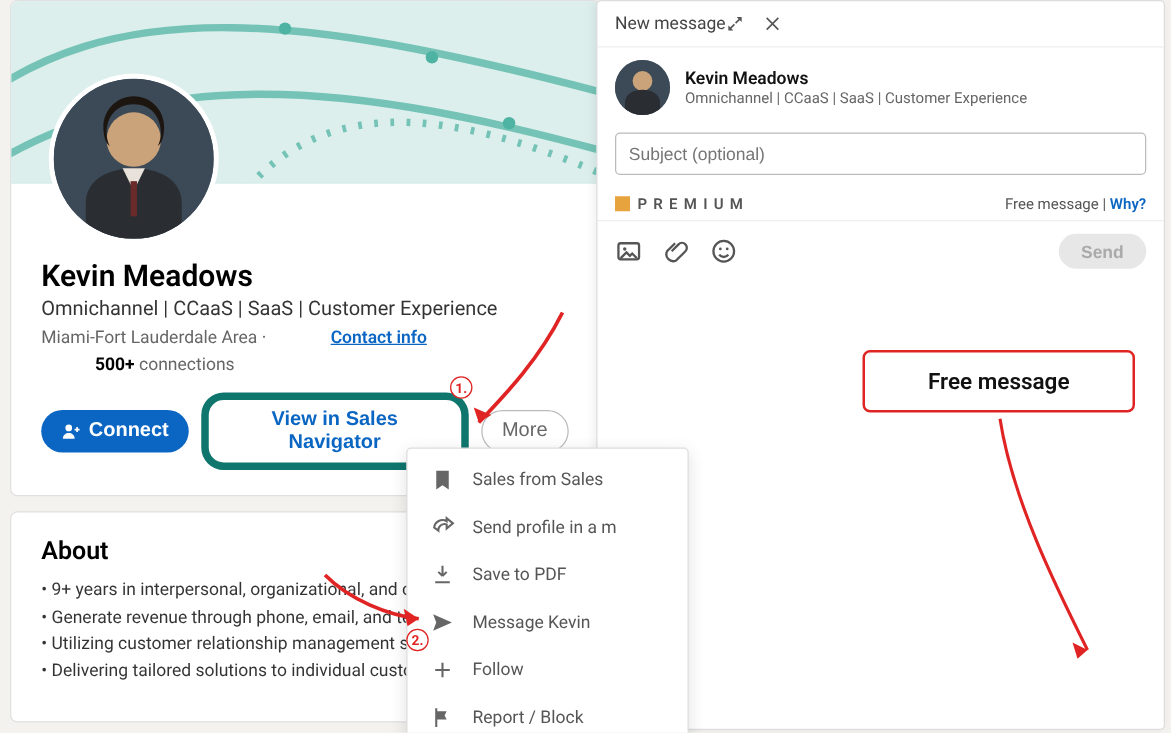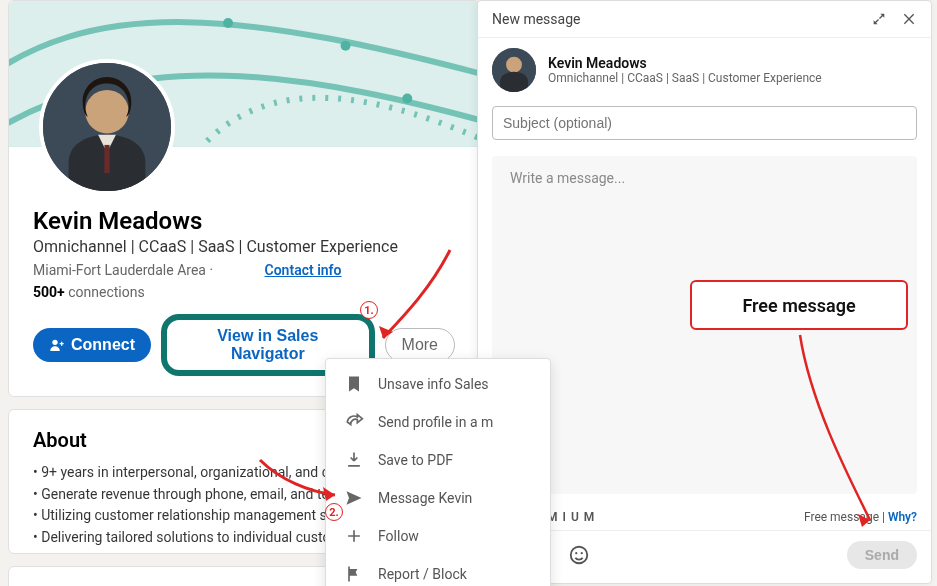--- a/index.html
+++ b/index.html
@@ -43,37 +43,37 @@
     border: 4px solid #fff;
     background: #4a5a68;
     overflow: hidden;
   }
   .avatar svg { width:100%; height:100%; display:block; }
   .profile-body { padding: 60px 24px 20px 24px; }
   .name { font-size: 24px; font-weight: 600; color:#000; }
   .headline { font-size: 16px; color: rgba(0,0,0,0.8); margin-top: 2px; }
   .locline { font-size: 14px; color: #666; margin-top: 6px; }
   .locline .contact { color:#0a66c2; font-weight:600;margin-left:48px; }
-  .conns { font-size: 14px; color:#666; margin-top: 6px; }
+  .conns { font-size: 14px; color:#666; margin-top: 6px; margin-left: 43px; }
   .conns b { color:#000; }
   .action-row { margin-top: 14px; display:flex; gap:10px; align-items:center;}
   .btn-primary {
     background:#0a66c2; color:#fff; border:none; border-radius:18px;
     padding:8px 16px; font-size:16px; font-weight:600; display:flex; align-items:center; gap:6px;
   }
   .btn-outline {
     background:#fff; color:#0a66c2; border:6px solid #0f766e; border-radius:18px;
     padding:7px 18px; font-size:16px; font-weight:600;
   }
   .btn-more {
     background:#fff; color: #666; border:1px solid #bbb; border-radius:18px;
     padding:7px 16px; font-size:16px; font-weight:500;
   }
   
-  .about-card { padding: 18px 24px 4px; }
+  .about-card { padding: 18px 24px 28px; }
   .section-title { font-size:20px; font-weight:600; color:#000; margin-bottom:10px;}
   .bullets { font-size:14px; color: rgba(0,0,0,0.8); line-height:1.55;}
   
   .activity-card { padding: 18px 24px; }
   
   .more-menu {
     position:absolute;
     left: 325px;
     top: 358px;
     width: 226px;
@@ -95,21 +95,21 @@
     height: 584px;
     background:#fff;
     border:1px solid #ddd;
     border-radius:4px;
     z-index: 20;
     display:flex;
     flex-direction:column;
     box-shadow: -2px 0 8px rgba(0,0,0,0.06);
   }
   .compose-header {
-    display:flex; align-items:center; justify-content:space-between;
+    display:flex; align-items:center; 
     padding: 10px 14px;
     border-bottom:1px solid #eee;
     font-size:14px; color:#444;
   }
   .compose-header .icons { display:flex; gap:14px; }
   .compose-header .icons svg, .compose-header .icons .close { width:16px; height:16px; fill:#555; }
   .recipient-row { display:flex; align-items:center; gap:12px; padding:10px 14px; }
   .mini-avatar { width:44px; height:44px; border-radius:50%; background:#4a5a68; overflow:hidden; }
   .mini-avatar svg { width:100%; height:100%; }
   .rec-name { font-size:14px; font-weight:600; color:#111; }
@@ -226,21 +226,21 @@
   <div class="card activity-card">
     
   </div>
 </div>
 
 <div class="more-menu">
   <div class="menu-item">
     <svg viewBox="0 0 24 24">
         <path d="M6 3h12v18l-6-4-6 4z"></path>
       </svg>
-    <span>Unsave info Sales</span>
+    <span>Sales from Sales</span>
   </div>
   <div class="menu-item">
     <svg viewBox="0 0 24 24">
         <path d="M4 12a8 8 0 0 1 12-6V3l6 5-6 5V9a6 6 0 0 0-8 6z" fill="none" stroke="#666" stroke-width="2"></path>
       </svg>
     <span>Send profile in a m</span>
   </div>
   <div class="menu-item">
     <svg viewBox="0 0 24 24">
         <path d="M12 3v10m0 0l-4-4m4 4l4-4M5 19h14" fill="none" stroke="#666" stroke-width="2"></path>
@@ -287,23 +287,20 @@
         <path d="M18 100 L18 78 C18 60 36 54 50 54 C64 54 82 60 82 78 L82 100 Z" fill="#2a2e33"></path>
       </svg>
     </div>
     <div>
       <div class="rec-name">Kevin Meadows</div>
       <div class="rec-sub">Omnichannel | CCaaS | SaaS | Customer Experience</div>
     </div>
   </div>
   <div class="subject-wrap">
     <input class="subject" placeholder="Subject (optional)" style="">
-  </div>
-  <div class="body-area">
-    <span>Write a message...</span>
   </div>
   <div class="premium-row">
     <div class="left">
       <span class="sq"></span>
       <span>P R E M I U M</span>
     </div>
     <div class="right">
       <span>Free message</span> |
       <a href="#">Why?</a>
     </div>

